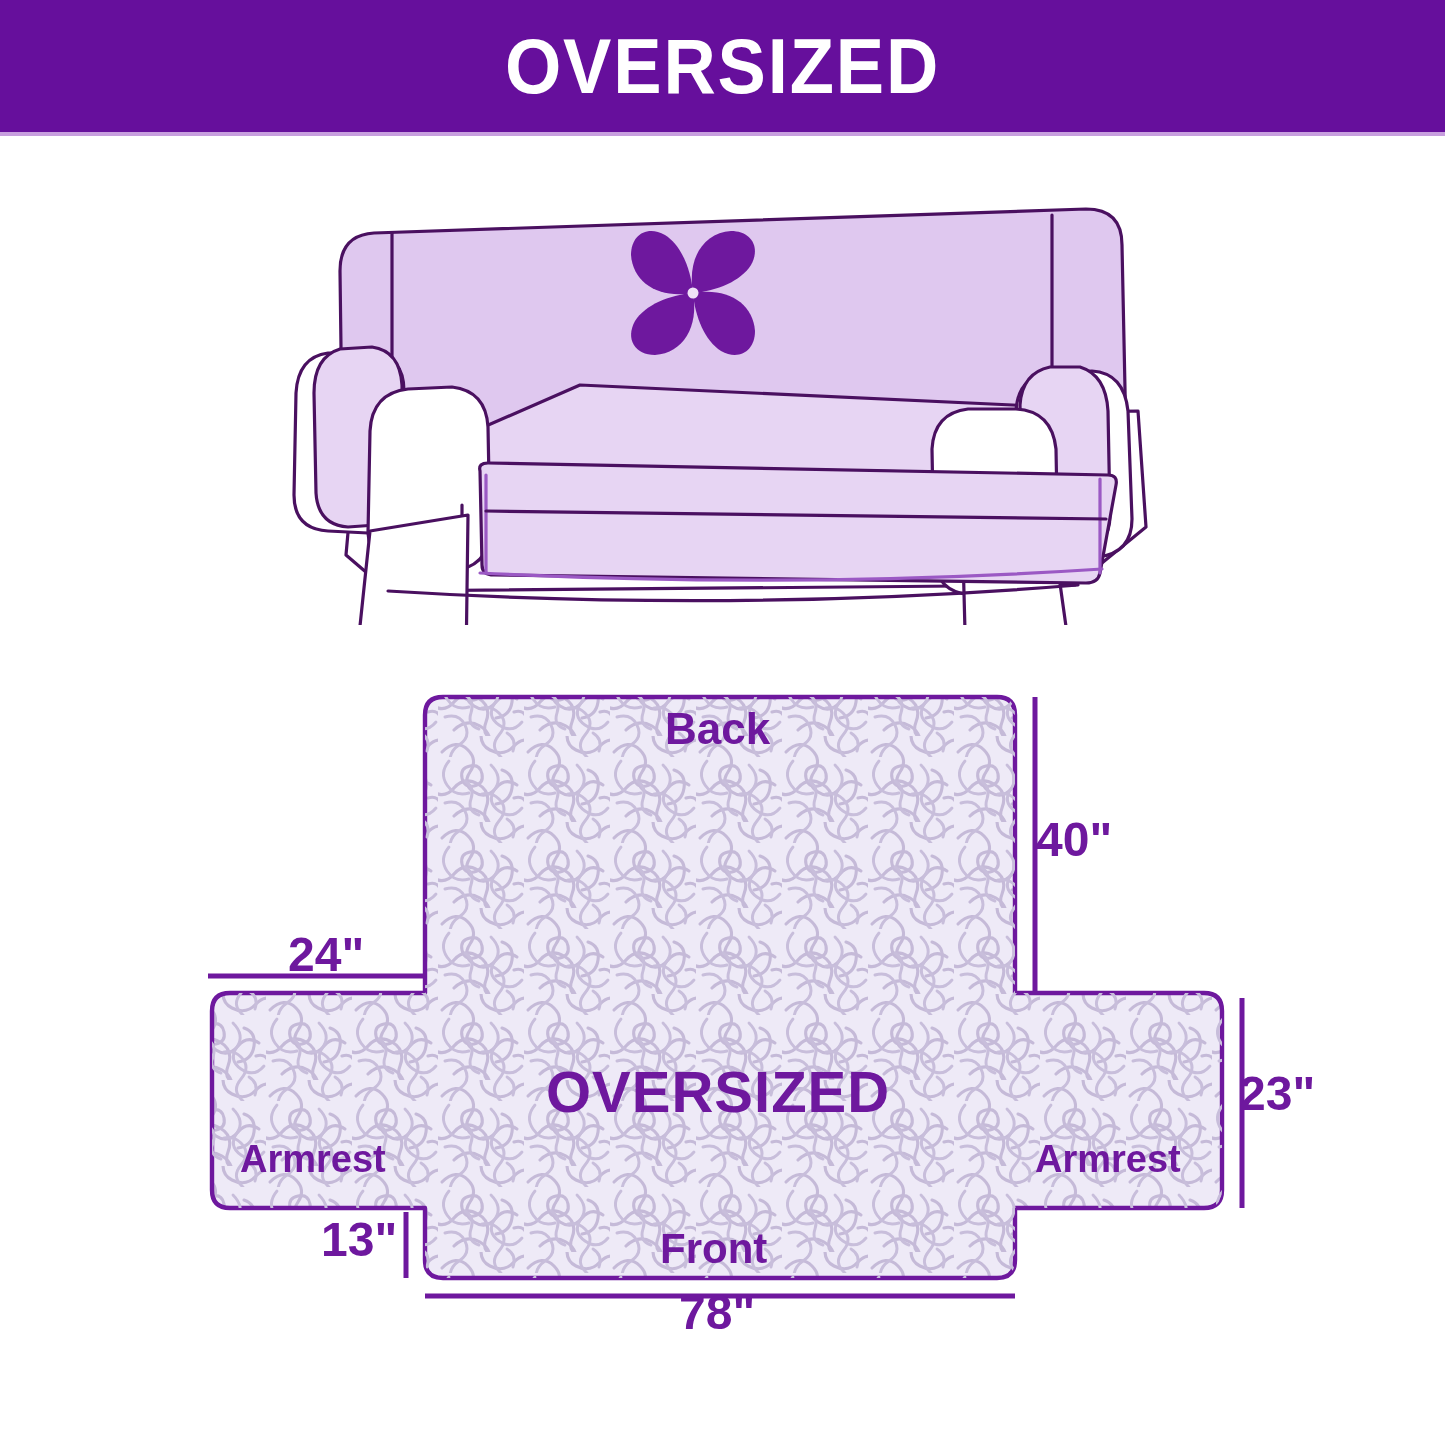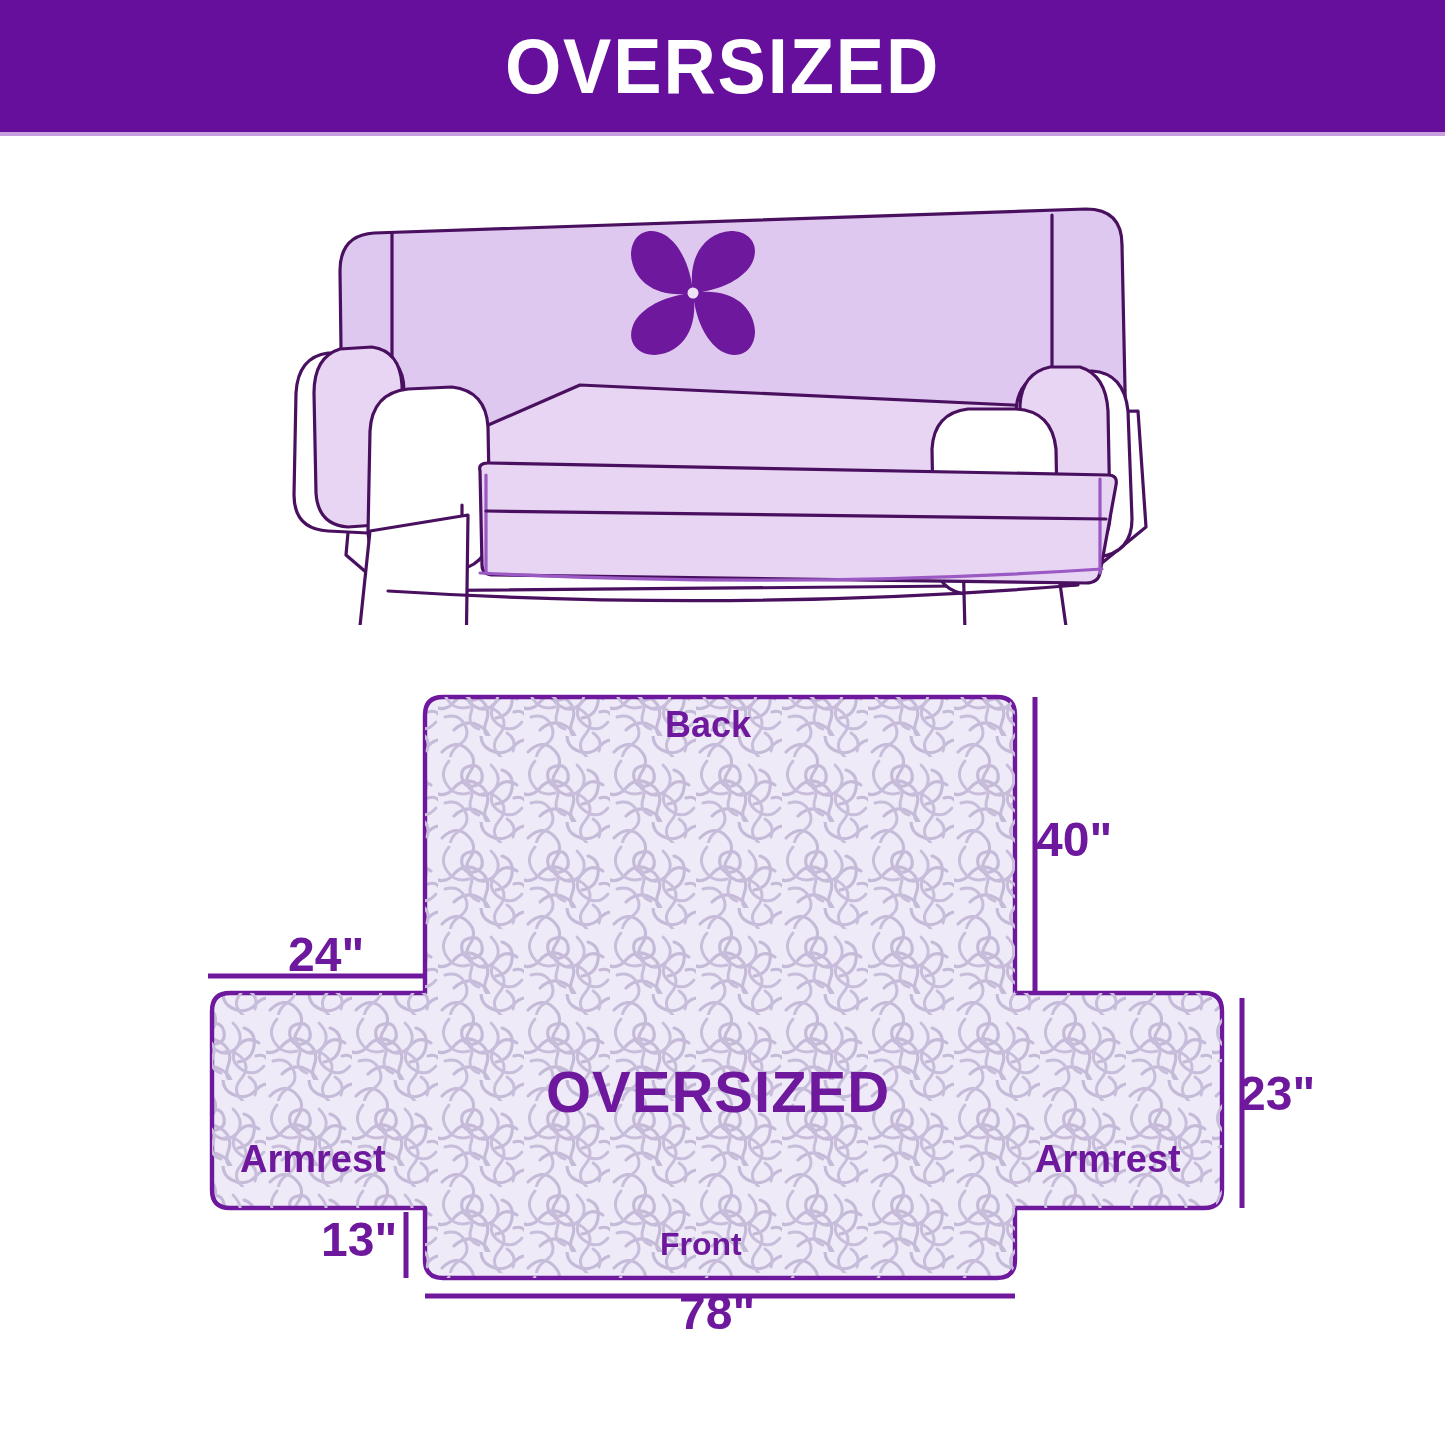--- a/index.html
+++ b/index.html
@@ -42,22 +42,22 @@
   
   .lbl{
     position:absolute;
     color:#6e189e;
     font-weight:bold;
     font-family:"Liberation Sans","DejaVu Sans",sans-serif;
     line-height:1;
     white-space:nowrap;
     user-select:none;
   }
-  .lbl-back   {left:665px; top:707px;  font-size:36px;}
-  .lbl-front  {left:660px; top:1228px; font-size:32px;}
+  .lbl-back   {left:665px; top:707px;  font-size:44px;}
+  .lbl-front  {left:660px; top:1228px; font-size:42px;}
   .lbl-arm-l  {left:240px; top:1140px; font-size:38px;}
   .lbl-arm-r  {left:1035px;top:1140px; font-size:38px;}
   .lbl-40     {left:1036px;top:816px;  font-size:48px;}
   .lbl-23     {left:1239px;top:1070px; font-size:48px;}
   .lbl-24     {left:288px; top:931px;  font-size:48px;}
   .lbl-13     {left:321px; top:1216px; font-size:48px;}
   .lbl-78     {left:679px; top:1289px; font-size:48px;}
   .lbl-center {left:546px; top:1063px; font-size:58px; letter-spacing:1px;}
 </style>
 </head>

